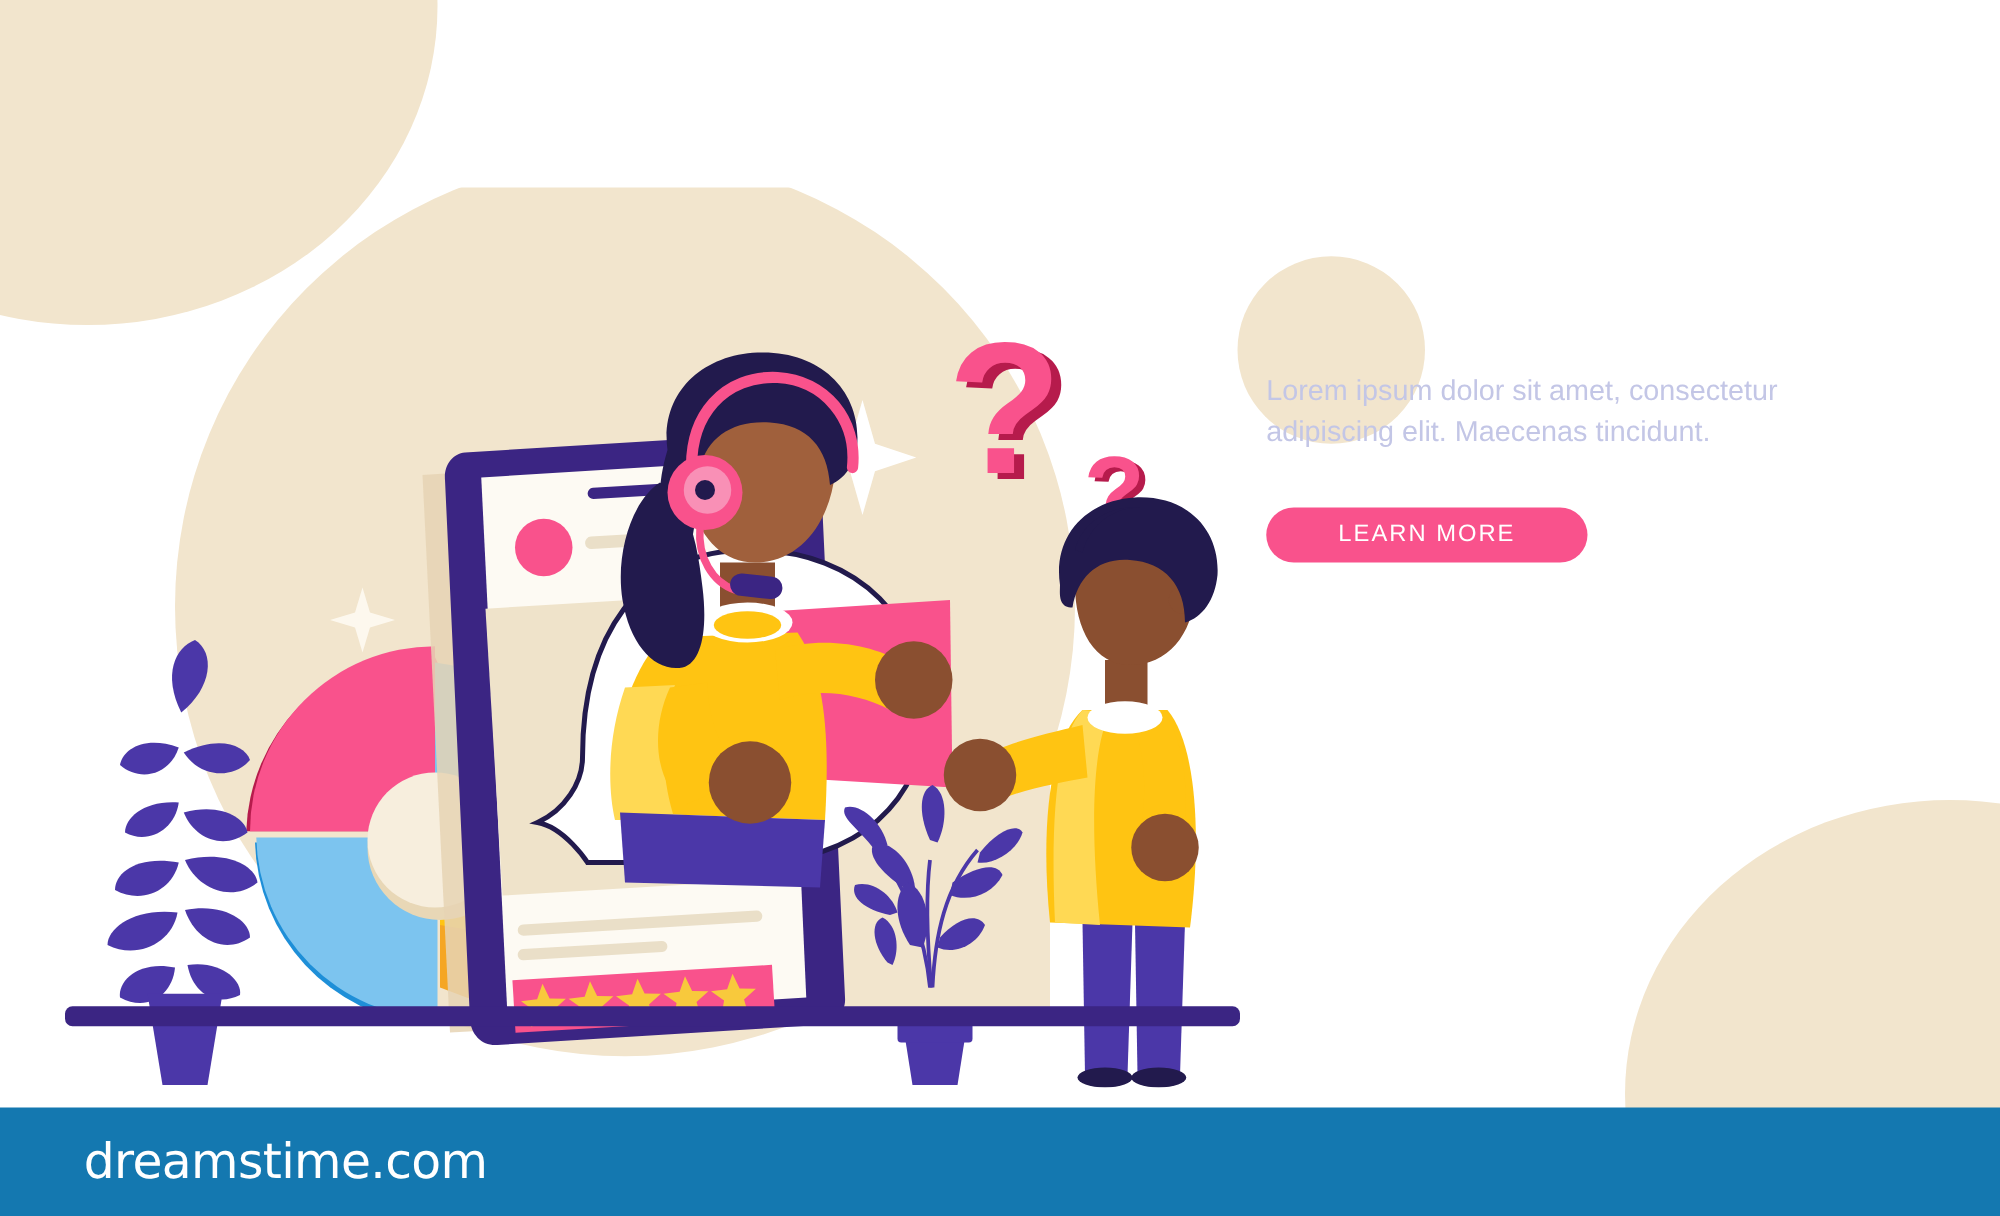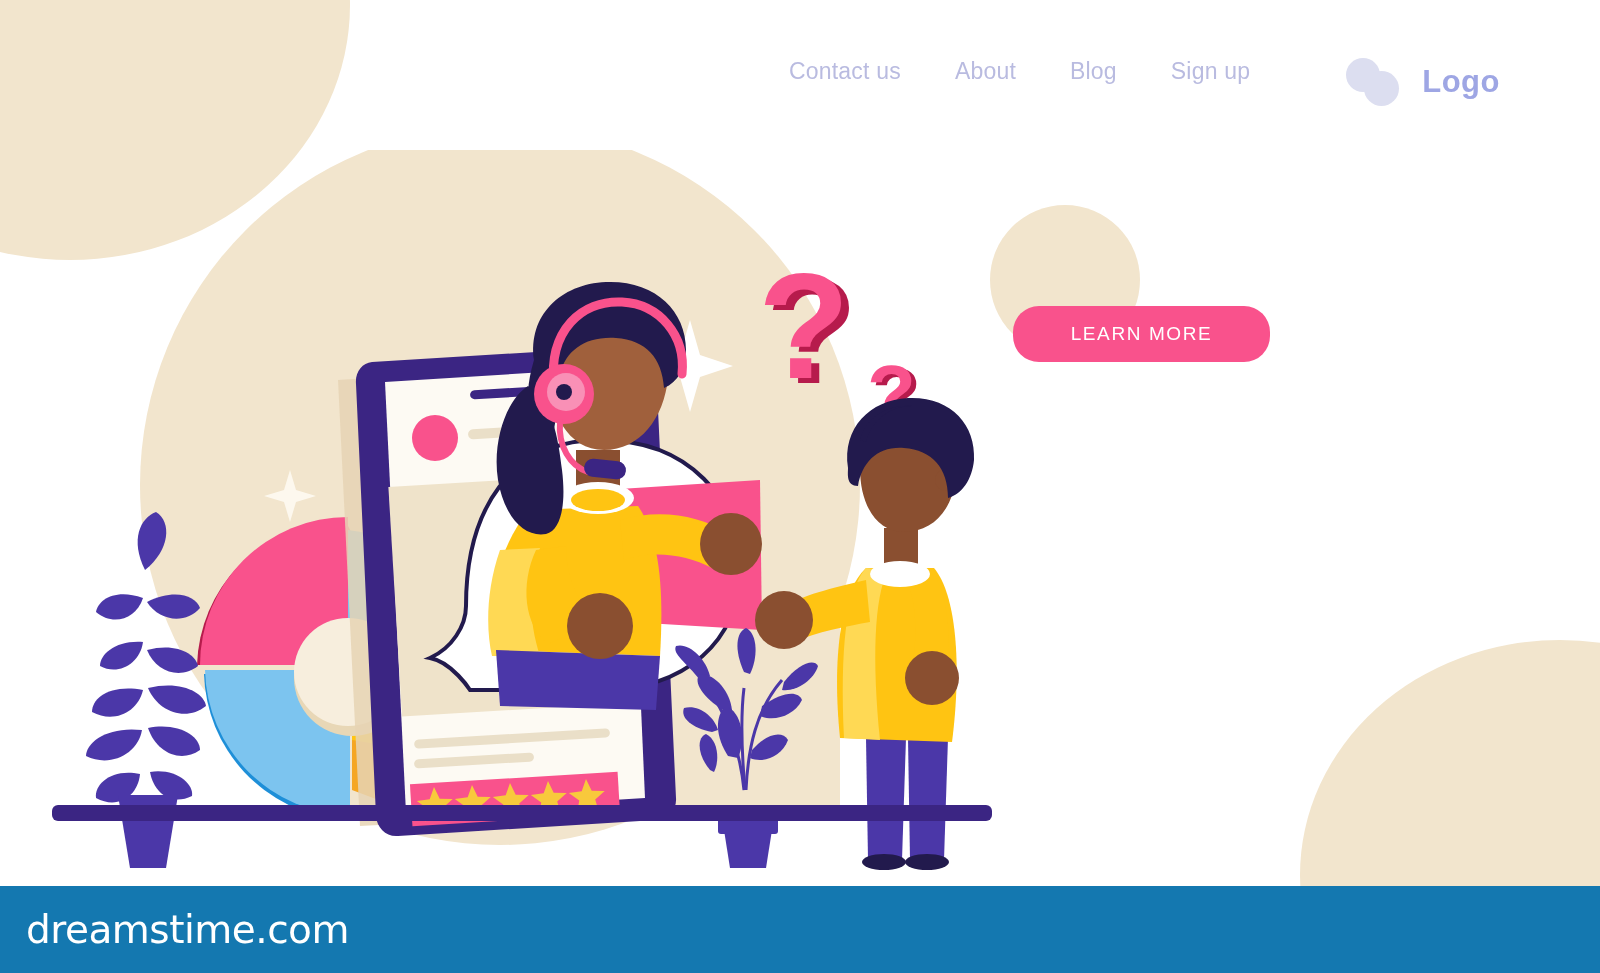--- a/index.html
+++ b/index.html
@@ -41,68 +41,56 @@
   .hero-copy { position:absolute; left:1013px; top:262px; width:530px; z-index:30; }
   .hero-title {
     font-size:58px; line-height:62px; color:#3b2583;
     letter-spacing:1.5px; font-weight:normal;
   }
   .hero-sub {
     margin-top:34px; font-size:23px; line-height:33px;
     color:#c3c6e6; max-width:510px;
   }
   .cta-button {
-    margin-top:44px; width:257px; height:56px; border-radius:26px;
+    margin-top:44px; width:257px; height:44px; border-radius:26px;
     background:#f9528c; color:#ffffff; border:none;
     font-size:19px; letter-spacing:1.6px; cursor:pointer;
     font-family:"Liberation Sans", sans-serif;
     display:flex; align-items:center; justify-content:center;
   }
 
   
   .stage { position:absolute; left:0; top:150px; width:1010px; height:720px; z-index:20; }
   .stage svg { display:block; }
 
   
   .footer-bar {
     position:absolute; left:0; top:886px; width:1600px; height:87px;
     background:#1478b0; z-index:60;
     display:flex; align-items:center; justify-content:space-between;
     padding:0 26px 0 26px;
   }
   .footer-brand {
     color:#ffffff; font-size:39px; letter-spacing:-.5px;
-    font-family:"DejaVu Sans", sans-serif; position:relative;
+    font-family:"DejaVu Sans", sans-serif; position:relative;margin-left:41px;
   }
   .footer-credit { color:#ffffff; font-size:25px; font-weight:bold; letter-spacing:.2px; }
 </style>
 </head>
 <body>
 
 <div class="bg-blob" id="blob-topleft"></div>
 <div class="bg-blob" id="blob-bottomright"></div>
 <div class="bg-blob" id="blob-heading"></div>
 
 <nav class="navbar">
-  <div class="nav-links">
-    <a class="nav-link">Contact us</a>
-    <a class="nav-link">About</a>
-    <a class="nav-link">Blog</a>
-    <a class="nav-link">Sign up</a>
-  </div>
-  <div class="brand">
-    <span class="brand-mark">
-      <i class="c1"></i>
-        <i class="c2"></i>
-    </span>
-    <span class="brand-name">Logo</span>
-  </div>
 </nav>
 
 <section class="hero-copy">
+  <p class="hero-sub">Lorem ipsum dolor sit amet, consectetur adipiscing elit. Maecenas tincidunt.</p>
   <button class="cta-button">LEARN MORE</button>
 </section>
 
 <div class="stage">
 <svg width="1010" height="720" viewBox="0 0 1010 720" xmlns="http://www.w3.org/2000/svg">
 
   <g>
     <circle cx="500" cy="335" r="360" fill="#f2e5cd"></circle>
     <rect x="300" y="330" width="540" height="330" fill="#f2e5cd"></rect>
   </g>

